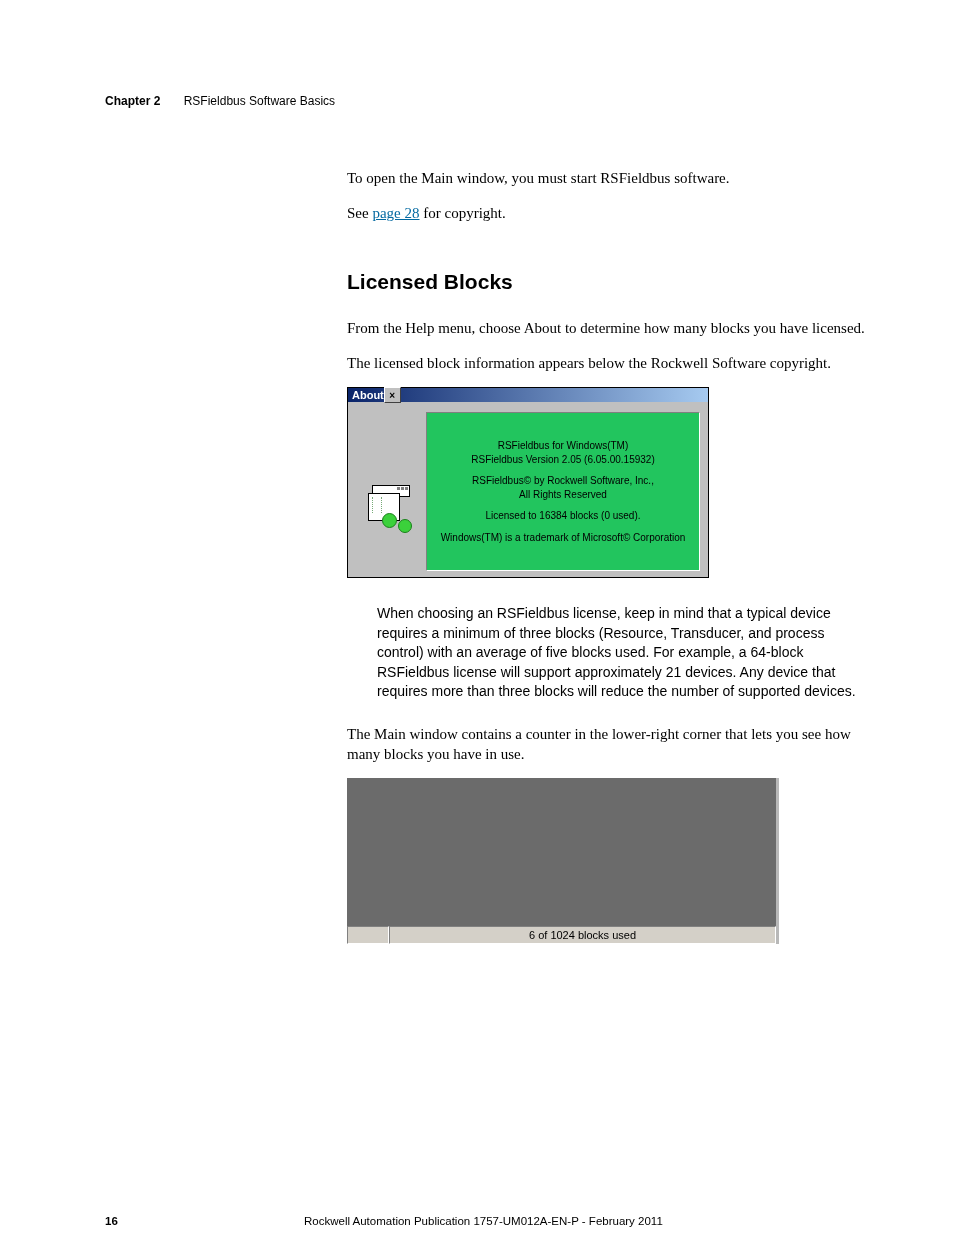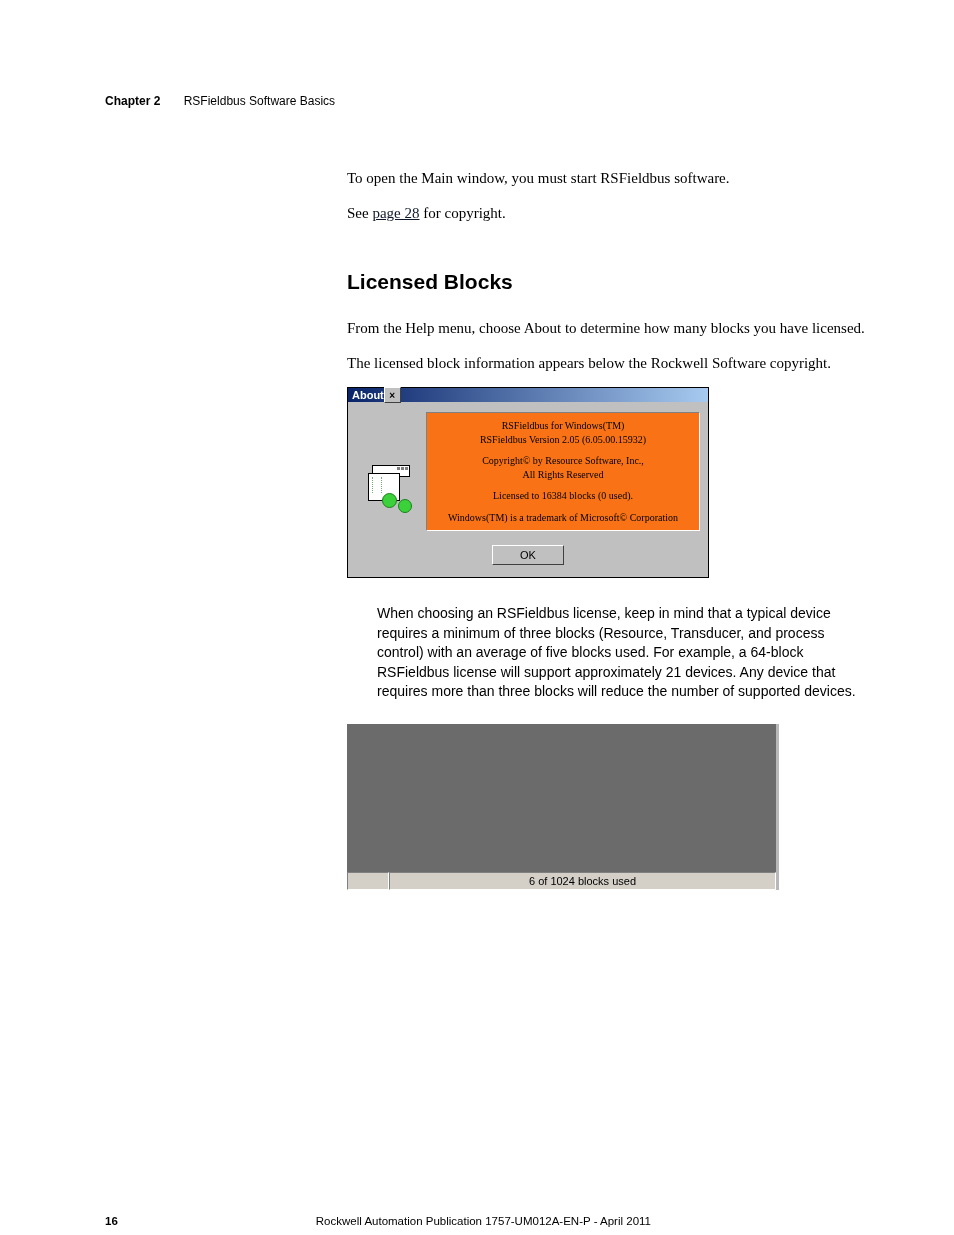--- a/index.html
+++ b/index.html
@@ -30,21 +30,21 @@
   }
   .content-col {
     margin-left: 242px;
   }
   .para {
     font-size: 15px;
     line-height: 1.35;
     margin-bottom: 14px;
   }
   .link {
-    color: #0f172a;
+    color: #0369a1;
     text-decoration: underline;
     cursor: pointer;
   }
   h2.section {
     font-family: Arial, Helvetica, sans-serif;
     font-weight: bold;
     font-size: 21px;
     margin-top: 46px;
     margin-bottom: 24px;
   }
@@ -137,25 +137,24 @@
     width: 12px; height: 12px;
     border-radius: 50%;
     background: #3bd13b;
     border: 1px solid #1a801a;
   }
   .about-text {
     flex: 1;
     border: 1px solid #808080;
     border-right-color:#fff;
     border-bottom-color:#fff;
-    background: #f97316;
-    padding: 6px 6px;
+    background: #22c55e;
+    padding: 26px 6px;
     text-align: center;
     line-height: 1.35;
-    font-family: Liberation Serif, serif;
   }
   .about-text .blk { margin-bottom: 8px; }
   .about-footer {
     padding: 8px 0 12px 0;
     text-align: center;
   }
   .ok-btn {
     width: 72px;
     height: 20px;
     background: #c0c0c0;
@@ -273,47 +272,45 @@
             <div class="about-icon-c1"></div>
             <div class="about-icon-c2"></div>
           </div>
         </div>
         <div class="about-text">
           <div class="blk">
             <div>RSFieldbus for Windows(TM)</div>
             <div>RSFieldbus Version 2.05 (6.05.00.15932)</div>
           </div>
           <div class="blk">
-            <div>Copyright© by Resource Software, Inc.,</div>
+            <div>RSFieldbus© by Rockwell Software, Inc.,</div>
             <div>All Rights Reserved</div>
           </div>
           <div class="blk">
             <div>Licensed to 16384 blocks (0 used).</div>
           </div>
           <div>Windows(TM) is a trademark of Microsoft© Corporation</div>
         </div>
       </div>
-      <div class="about-footer">
-        <button class="ok-btn">OK</button>
-      </div>
     </div>
 
     <div class="tip-row">
       <div class="tip-text">When choosing an RSFieldbus license, keep in mind that a typical device requires a minimum of three blocks (Resource, Transducer, and process control) with an average of five blocks used. For example, a 64-block RSFieldbus license will support approximately 21 devices. Any device that requires more than three blocks will reduce the number of supported devices.</div>
     </div>
 
+    <p class="para">The Main window contains a counter in the lower-right corner that lets you see how many blocks you have in use.</p>
 
     <div class="status-win">
       <div class="status-gray"></div>
       <div class="status-bar">
         <div class="status-cell1"></div>
         <div class="status-cell2">6 of 1024 blocks used</div>
       </div>
     </div>
 
   </div>
 
   <div class="footer">
     <span class="pnum">16</span>
-    <span class="pub">Rockwell Automation Publication 1757-UM012A-EN-P - April 2011</span>
+    <span class="pub">Rockwell Automation Publication 1757-UM012A-EN-P - February 2011</span>
     <span style="width:20px"></span>
   </div>
 </div>
 
 </body></html>

